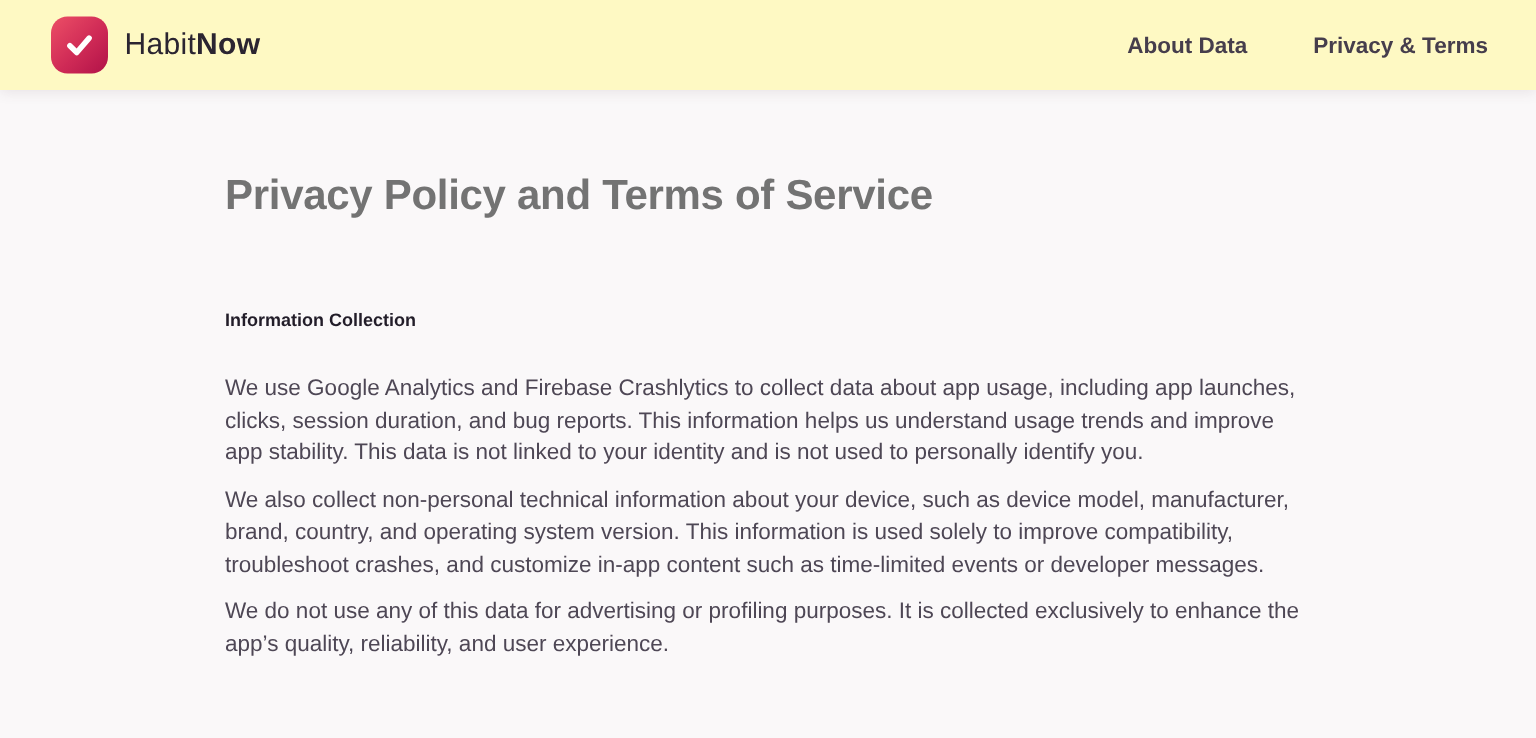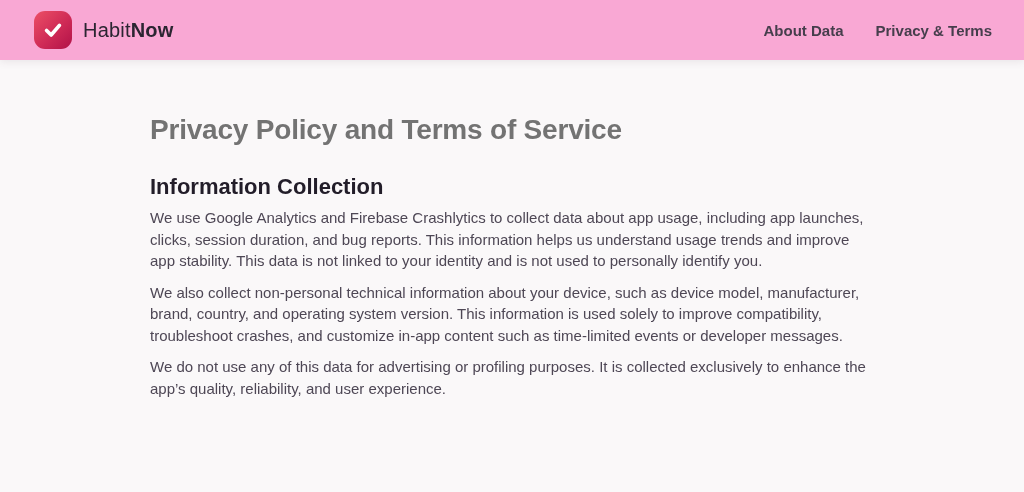--- a/index.html
+++ b/index.html
@@ -6,21 +6,21 @@
   html, body {
     width: 1024px; height: 492px;
     font-family: "Liberation Sans", "DejaVu Sans", sans-serif;
     background: #faf8f9;
     overflow: hidden;
   }
   
   .header {
     position: relative;
     height: 60px;
-    background: #f9a8d4;
+    background: #fef9c3;
     display: flex;
     align-items: center;
     justify-content: space-between;
     padding: 0 32px 0 34px;
     box-shadow: 0 2px 8px rgba(90, 60, 75, 0.10);
   }
   .brand {
     display: flex;
     align-items: center;
     gap: 11px;
@@ -37,49 +37,49 @@
   .brand-name {
     font-size: 20px;
     color: #2b2531;
     letter-spacing: 0.2px;
   }
   .brand-name .regular { font-weight: 400; }
   .brand-name .bold { font-weight: 700; }
   .nav {
     display: flex;
     align-items: center;
-    gap: 32px;
+    gap: 44px;
   }
   .nav-link {
     font-size: 15px;
     font-weight: 700;
     color: #463e4c;
     text-decoration: none;
     cursor: pointer;
   }
   
   .main {
     padding: 0 0 0 150px;
   }
   .page-title {
     margin-top: 54px;
     font-size: 28px;
     font-weight: 700;
     color: #737373;
     letter-spacing: -0.2px;
   }
   .section-heading {
-    margin-top: 28px;
-    font-size: 22px;
+    margin-top: 60px;
+    font-size: 12px;
     font-weight: 700;
     color: #221d29;
   }
   .para {
     max-width: 728px;
-    margin-top: 7px;
+    margin-top: 28px;
     font-size: 15px;
     line-height: 21.5px;
     color: #4e4755;
   }
   .para + .para { margin-top: 10px; }
 </style>
 </head>
 <body>
 
 <header class="header">

